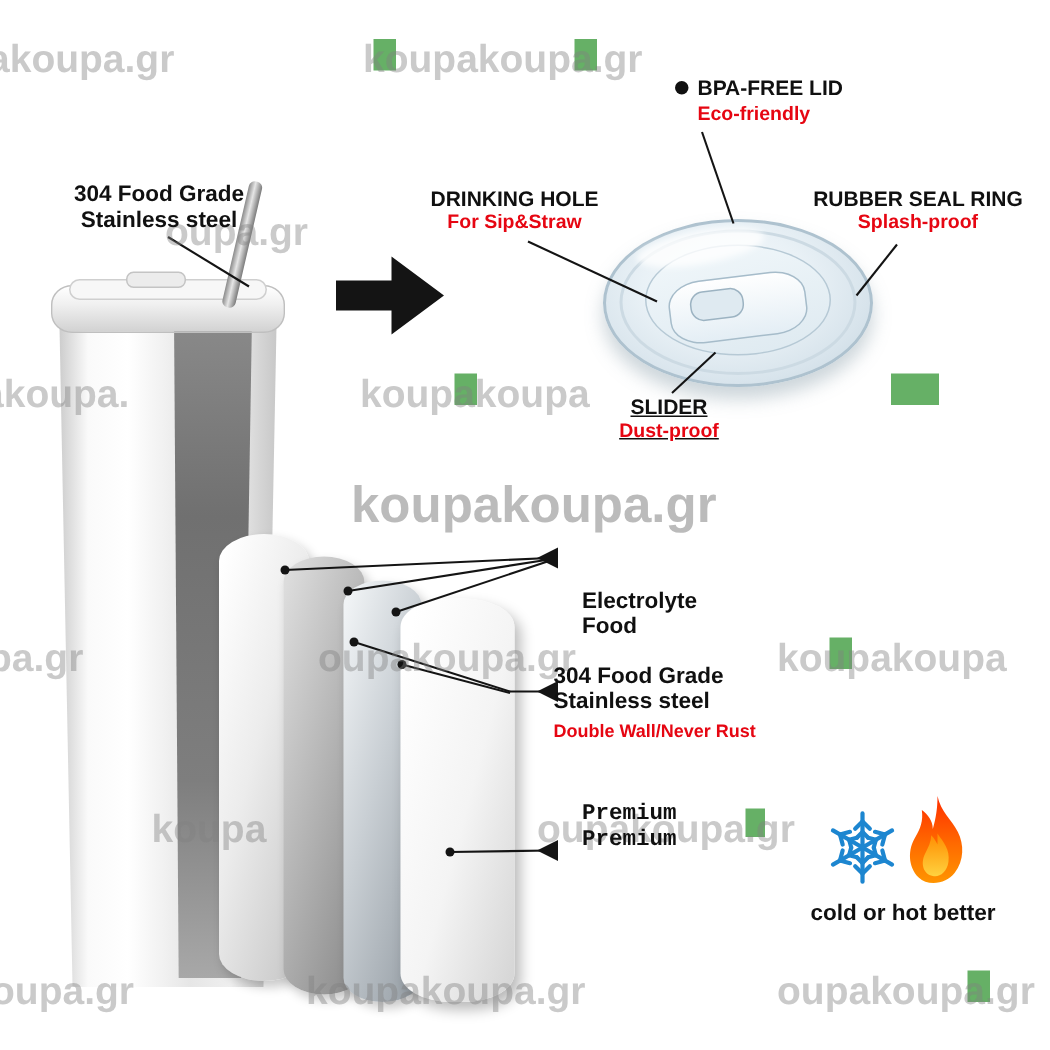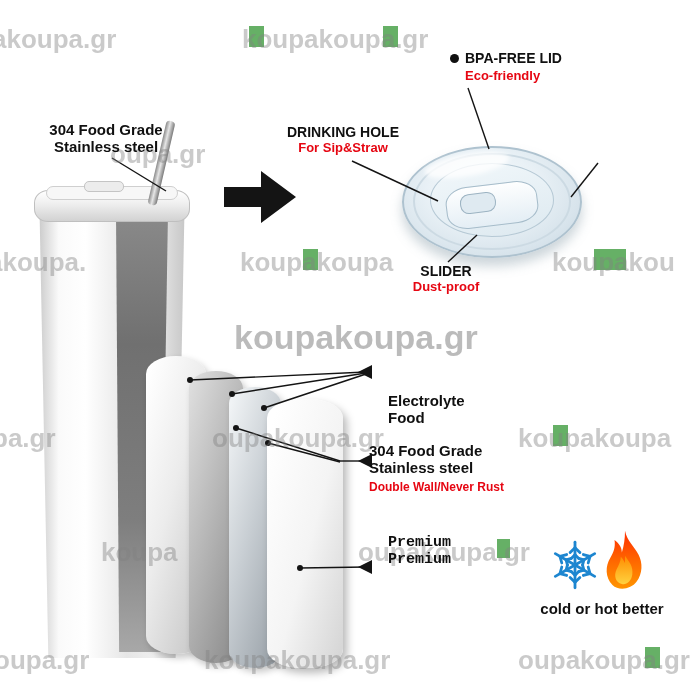--- a/index.html
+++ b/index.html
@@ -67,21 +67,21 @@
   .red-sm { color:#e60612; font-size:12px; font-weight:bold; line-height:14px; }
   .ctr { text-align:center; }
   .row { display:flex; align-items:center; gap:6px; }
   .dot { width:9px; height:9px; border-radius:50%; background:#101010; flex:0 0 auto; }
 
   .lbl-steel-top { left:36px; top:121px; width:140px; }
   .lbl-bpa { left:450px; top:50px; }
   .lbl-bpa .sub { margin-left:15px; margin-top:2px; }
   .lbl-drinking { left:283px; top:124px; width:120px; }
   .lbl-rubber { left:536px; top:124px; width:152px; }
-  .lbl-slider { left:406px; top:263px; width:80px; }
+  .lbl-slider { left:406px; top:263px; width:80px;text-decoration:underline; }
   .lbl-electrolyte { left:388px; top:352px;margin-top:40px; }
   .lbl-steel-mid { left:369px; top:442px; }
   .lbl-steel-mid .sub { margin-top:4px; }
   .lbl-coatings { left:388px; top:534px;font-family:Liberation Mono, monospace; }
   .lbl-preserve { left:524px; top:599px; width:156px; line-height:19px; }
 
   .snow-icon { left:549px; top:539px; z-index:8; }
   .flame-icon { left:602px; top:528px; z-index:8; }
 </style>
 </head>
@@ -95,21 +95,20 @@
   <div class="wm-hl" style="left:594px; top:249px; width:32px; height:21px;"></div>
   <div class="wm-hl" style="left:553px; top:425px; width:15px; height:21px;"></div>
   <div class="wm-hl" style="left:497px; top:539px; width:13px; height:19px;"></div>
   <div class="wm-hl" style="left:645px; top:647px; width:15px; height:21px;"></div>
 
   <span class="wm" style="left:-8px; top:24px;">akoupa.gr</span>
   <span class="wm" style="left:242px; top:24px;">koupakoupa.gr</span>
   <span class="wm" style="left:110px; top:139px;">oupa.gr</span>
   <span class="wm" style="left:-12px; top:247px;">akoupa.</span>
   <span class="wm" style="left:240px; top:247px;">koupakoupa</span>
-  <span class="wm" style="left:552px; top:247px;">koupakou</span>
   <span class="wm wm-lg" style="left:234px; top:318px;">koupakoupa.gr</span>
   <span class="wm" style="left:-8px; top:423px;">pa.gr</span>
   <span class="wm" style="left:212px; top:423px;">oupakoupa.gr</span>
   <span class="wm" style="left:518px; top:423px;">koupakoupa</span>
   <span class="wm" style="left:58px; top:537px;margin-left:43px;">koupa</span>
   <span class="wm" style="left:358px; top:537px;">oupakoupa.gr</span>
   <span class="wm" style="left:-6px; top:645px;">oupa.gr</span>
   <span class="wm" style="left:204px; top:645px;">koupakoupa.gr</span>
   <span class="wm" style="left:518px; top:645px;">oupakoupa.gr</span>
 
@@ -172,20 +171,24 @@
   </div>
 
   <div class="lbl lbl-bpa">
     <div class="row">
       <span class="dot"></span>
       <span class="t14">BPA-FREE LID</span>
     </div>
     <div class="red sub">Eco-friendly</div>
   </div>
 
+  <div class="lbl lbl-rubber ctr">
+    <div class="t14">RUBBER SEAL RING</div>
+    <div class="red">Splash-proof</div>
+  </div>
 
   <div class="lbl lbl-slider ctr">
     <div class="t14">SLIDER</div>
     <div class="red">Dust-proof</div>
   </div>
 
   <div class="lbl lbl-electrolyte">
     <div class="t15">Electrolyte</div>
     <div class="t15">Food</div>
   </div>

